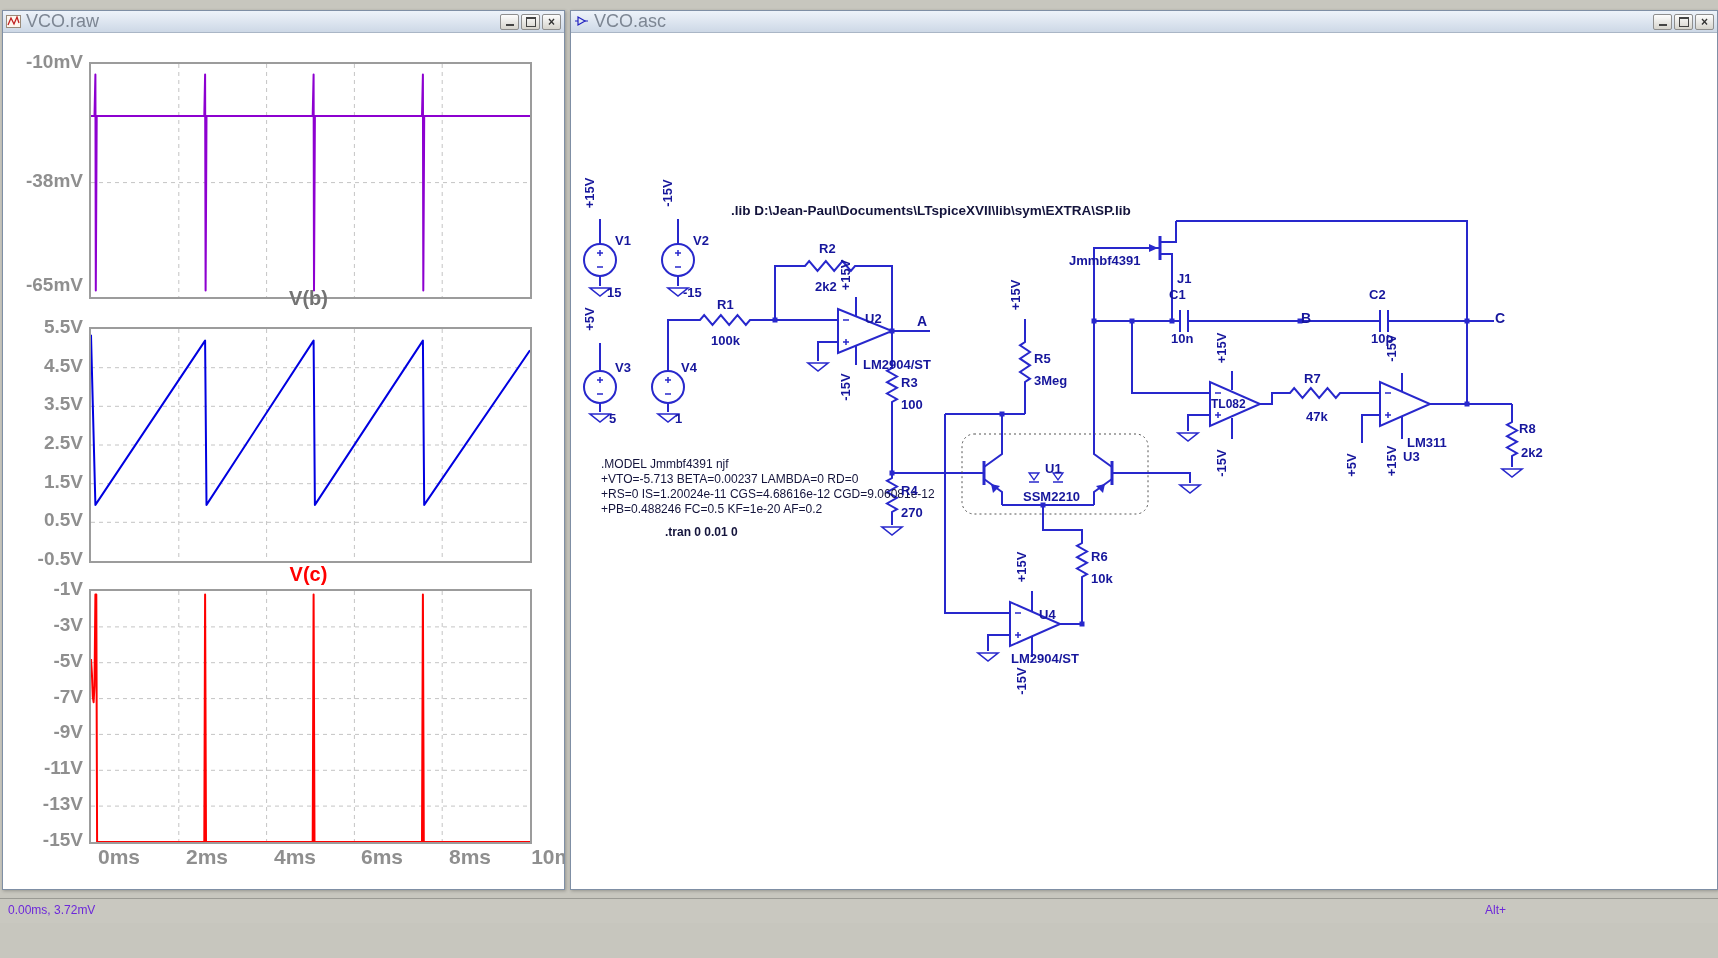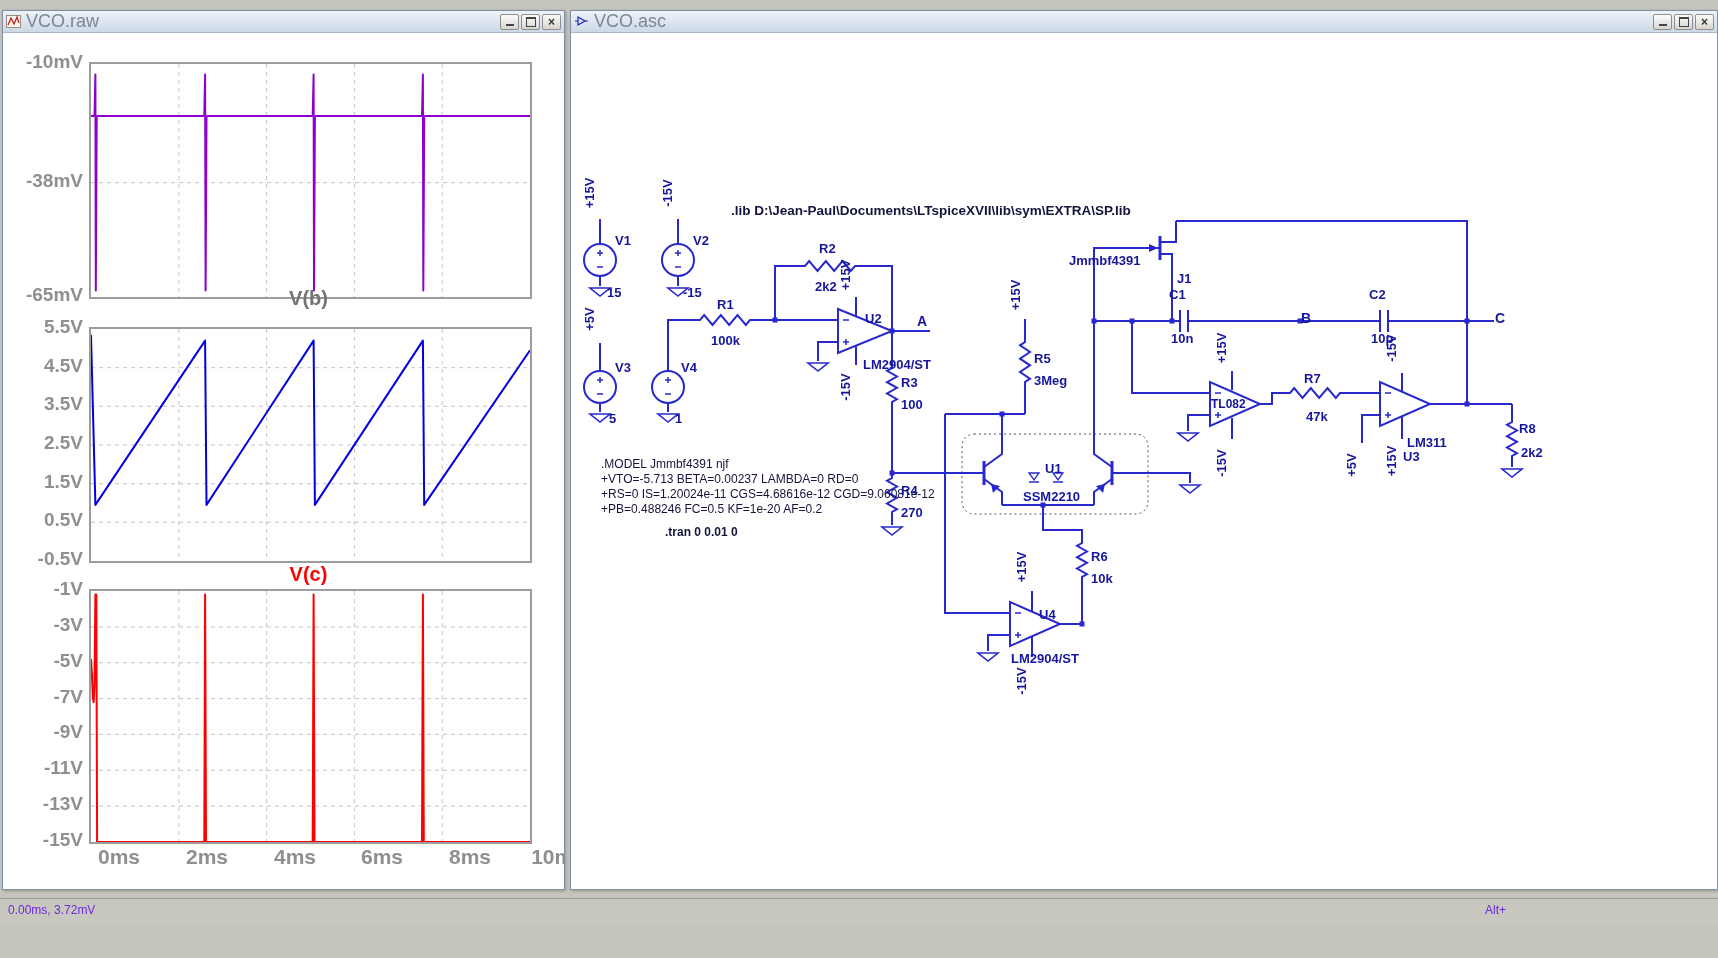--- a/index.html
+++ b/index.html
@@ -64,21 +64,21 @@
       <span class="wbtn">
           <i class="g-cls">×</i>
         </span>
     </span>
   </div>
   <div class="content">
     <div class="ptitle" style="top: 4px; color: rgb(141, 0, 208); margin-top: 37px;">V(a)</div>
     <div class="ylab" style="top:29px;height:233px">
         <span style="top: -11px;">-10mV</span>
         <span style="top: 108px;">-38mV</span>
-        <span style="top: 222px;">-65mV</span>
+        <span style="top: 212px;">-65mV</span>
       </div>
     <svg class="pframe" style="top:29px" width="439" height="233" viewBox="0 0 439 233">
         <path d="M87.8,0V233M175.6,0V233M263.4,0V233M351.2,0V233M0,118.6H439" stroke="#c4c4c4" stroke-width="1" stroke-dasharray="4,4" fill="none"></path>
         <polyline points="0.0,52.1 3.5,52.1 4.4,10.6 4.8,226.6 5.7,52.1 113.3,52.1 114.1,10.6 114.6,226.6 115.5,52.1 221.7,52.1 222.6,10.6 223.0,226.6 223.9,52.1 331.0,52.1 331.9,10.6 332.3,226.6 333.2,52.1 439.0,52.1" fill="none" stroke="#8d00d0" stroke-width="2" stroke-linejoin="round"></polyline>
       </svg>
 
     <div class="ptitle" style="top: 254px; color: #737373;">V(b)</div>
     <div class="ylab" style="top:294px;height:232px">
         <span style="top: -11px;">5.5V</span>
         <span style="top: 28px;">4.5V</span>

